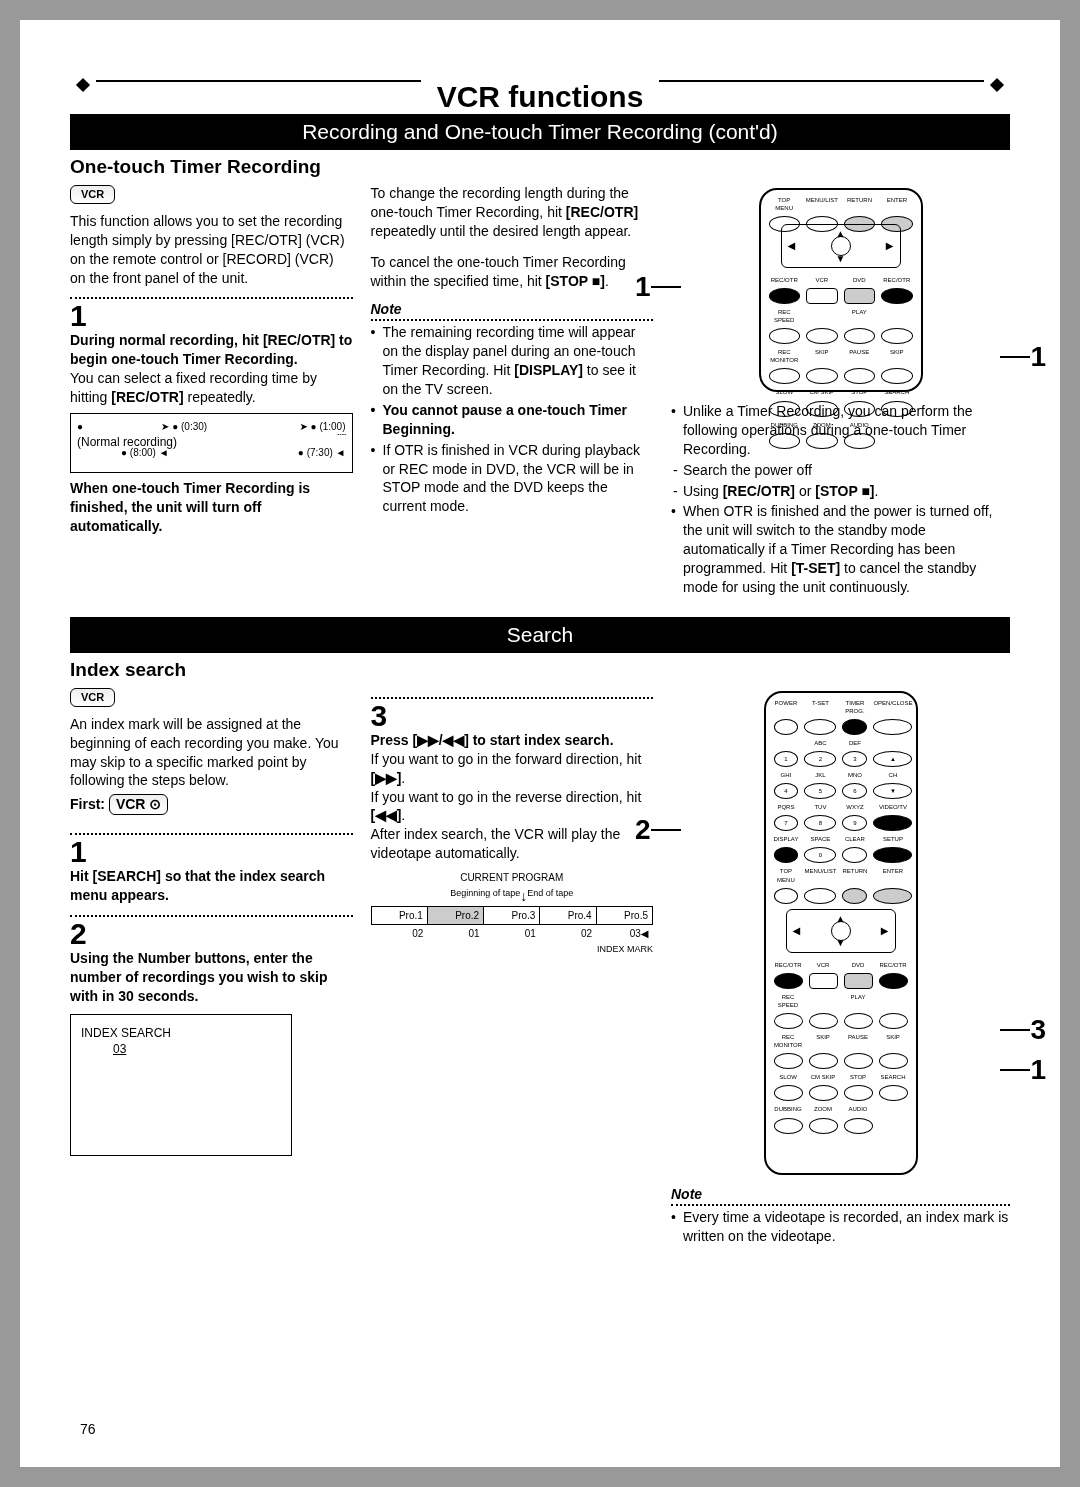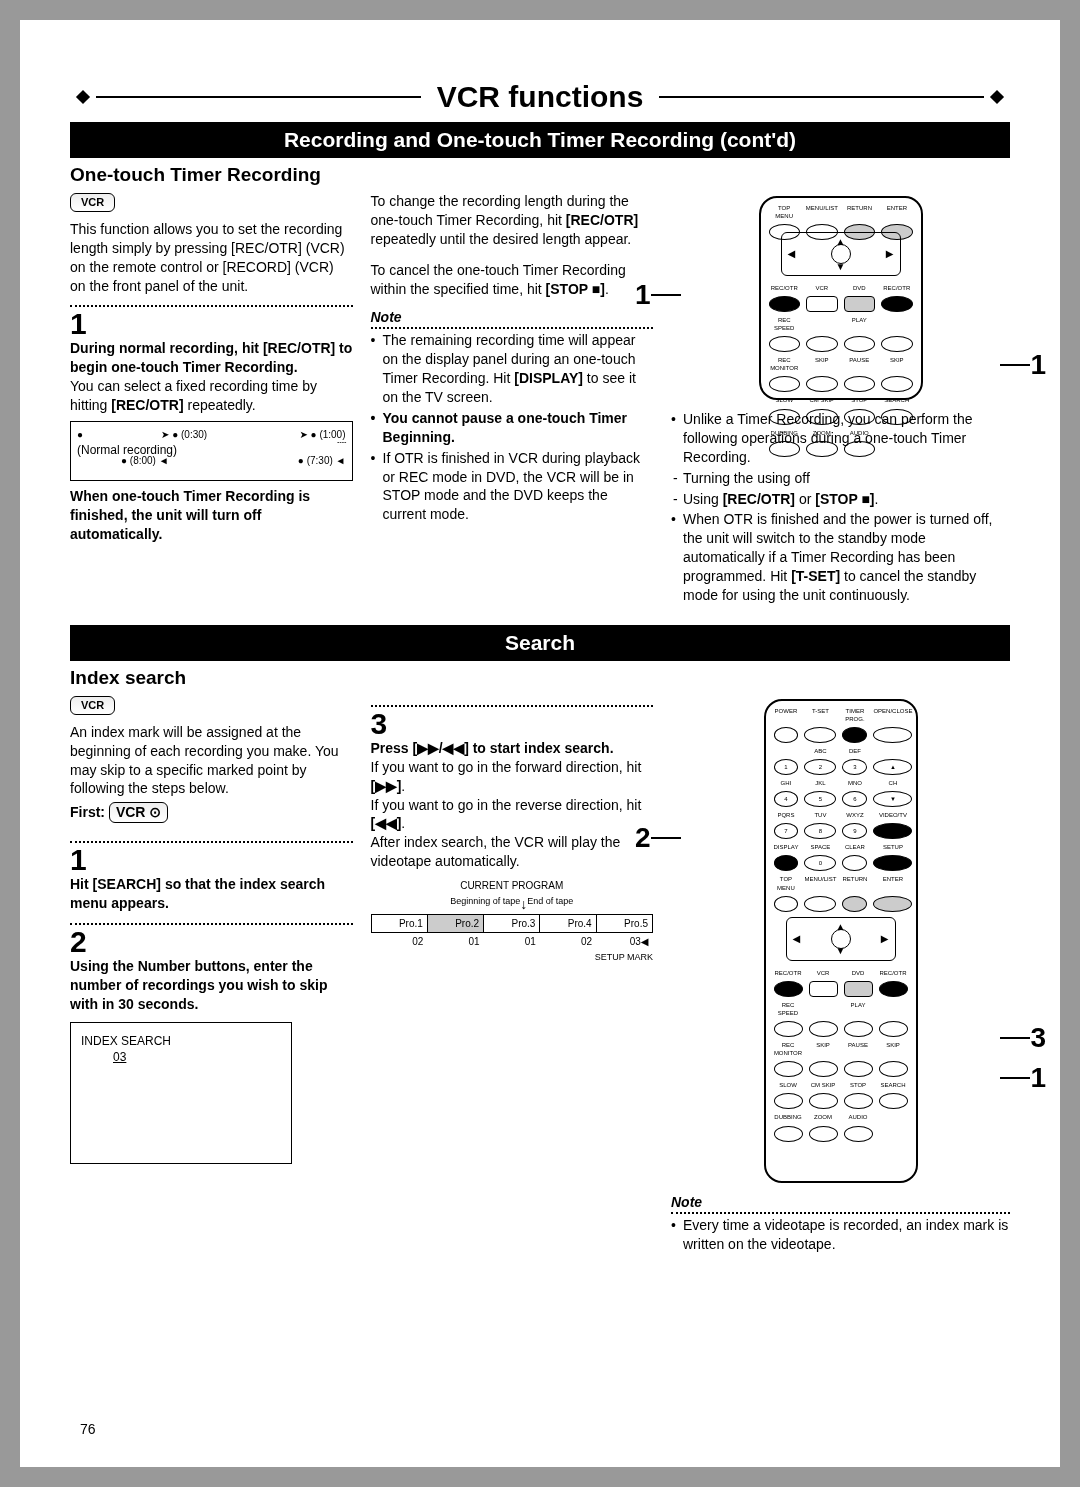--- a/index.html
+++ b/index.html
@@ -1,21 +1,21 @@
 <!DOCTYPE html>
 <html><head>
 <meta charset="utf-8">
 <style>
 body{margin:0;background:#999;font-family:Arial,Helvetica,sans-serif;display:flex;justify-content:center;padding:20px 0}
 .page{background:#fff;width:1040px;min-height:1447px;padding:60px 50px 40px;box-sizing:border-box;position:relative}
-.hdr{display:flex;align-items:center;margin-bottom:8px}
+.hdr{display:flex;}
 .hdr .line{flex:1;height:2px;background:#000}
 .hdr .diamond{width:10px;height:10px;background:#000;transform:rotate(45deg);margin:0 8px}
 .hdr h1{margin:0 16px;font-size:30px;font-weight:bold}
-.band{background:#000;color:#fff;text-align:center;font-size:21px;font-weight:bold;padding:4px 0;border:2px solid #000;margin-bottom:6px}
+.band{background:#000;color:#fff;text-align:center;font-size:21px;font-weight:normal;padding:4px 0;border:2px solid #000;margin-bottom:6px}
 .sub{font-size:19px;font-weight:bold;margin:4px 0 6px}
 .vcr-badge{display:inline-block;border:1px solid #000;border-radius:6px;padding:1px 10px;font-size:11px;font-weight:bold;margin-bottom:8px;background:linear-gradient(#eee,#fff)}
 .flow{font-size:14px;line-height:1.35}
 .columns{display:flex;gap:18px;margin-bottom:18px}
 .col{flex:1}
 .col.wide{flex:1.2}
 .dots{border-top:2px dotted #000;margin:10px 0 2px}
 .bignum{font-size:30px;font-weight:bold;line-height:1}
 .b{font-weight:bold}
 .notehdr{font-style:italic;font-weight:bold;margin-top:10px}
@@ -165,21 +165,21 @@
               <div class="btn"></div>
               <div class="btn"></div>
               <div></div>
      </div>
     </div>
    </div>
    <ul class="bl" style="margin-top:10px">
     <li>Unlike a Timer Recording, you can perform the following operations during a one-touch Timer Recording.</li>
    </ul>
    <ul class="dlist">
-    <li>Turning the using off</li>
+    <li>Search the power off</li>
     <li>Using <span class="b">[REC/OTR]</span> or <span class="b">[STOP ■]</span>.</li>
    </ul>
    <ul class="bl">
     <li>When OTR is finished and the power is turned off, the unit will switch to the standby mode automatically if a Timer Recording has been programmed. Hit <span class="b">[T-SET]</span> to cancel the standby mode for using the unit continuously.</li>
    </ul>
   </div>
  </div>
 
  <div class="band">Search</div>
  <div class="sub">Index search</div>
@@ -226,21 +226,21 @@
      </tr>
      <tr class="vals">
       <td>02</td>
       <td>01</td>
       <td>01</td>
       <td>02</td>
       <td>03◀</td>
      </tr>
     </tbody>
           </table>
-    <div style="text-align:right;font-size:9px">SETUP MARK</div>
+    <div style="text-align:right;font-size:9px">INDEX MARK</div>
    </div>
   </div>
 
   <div class="col flow wide">
    <div class="remote-wrap">
     <div class="side" style="left:-36px;top:120px">
             <span class="n">2</span>
             <div class="l"></div>
           </div>
     <div class="side" style="right:-36px;top:320px">

